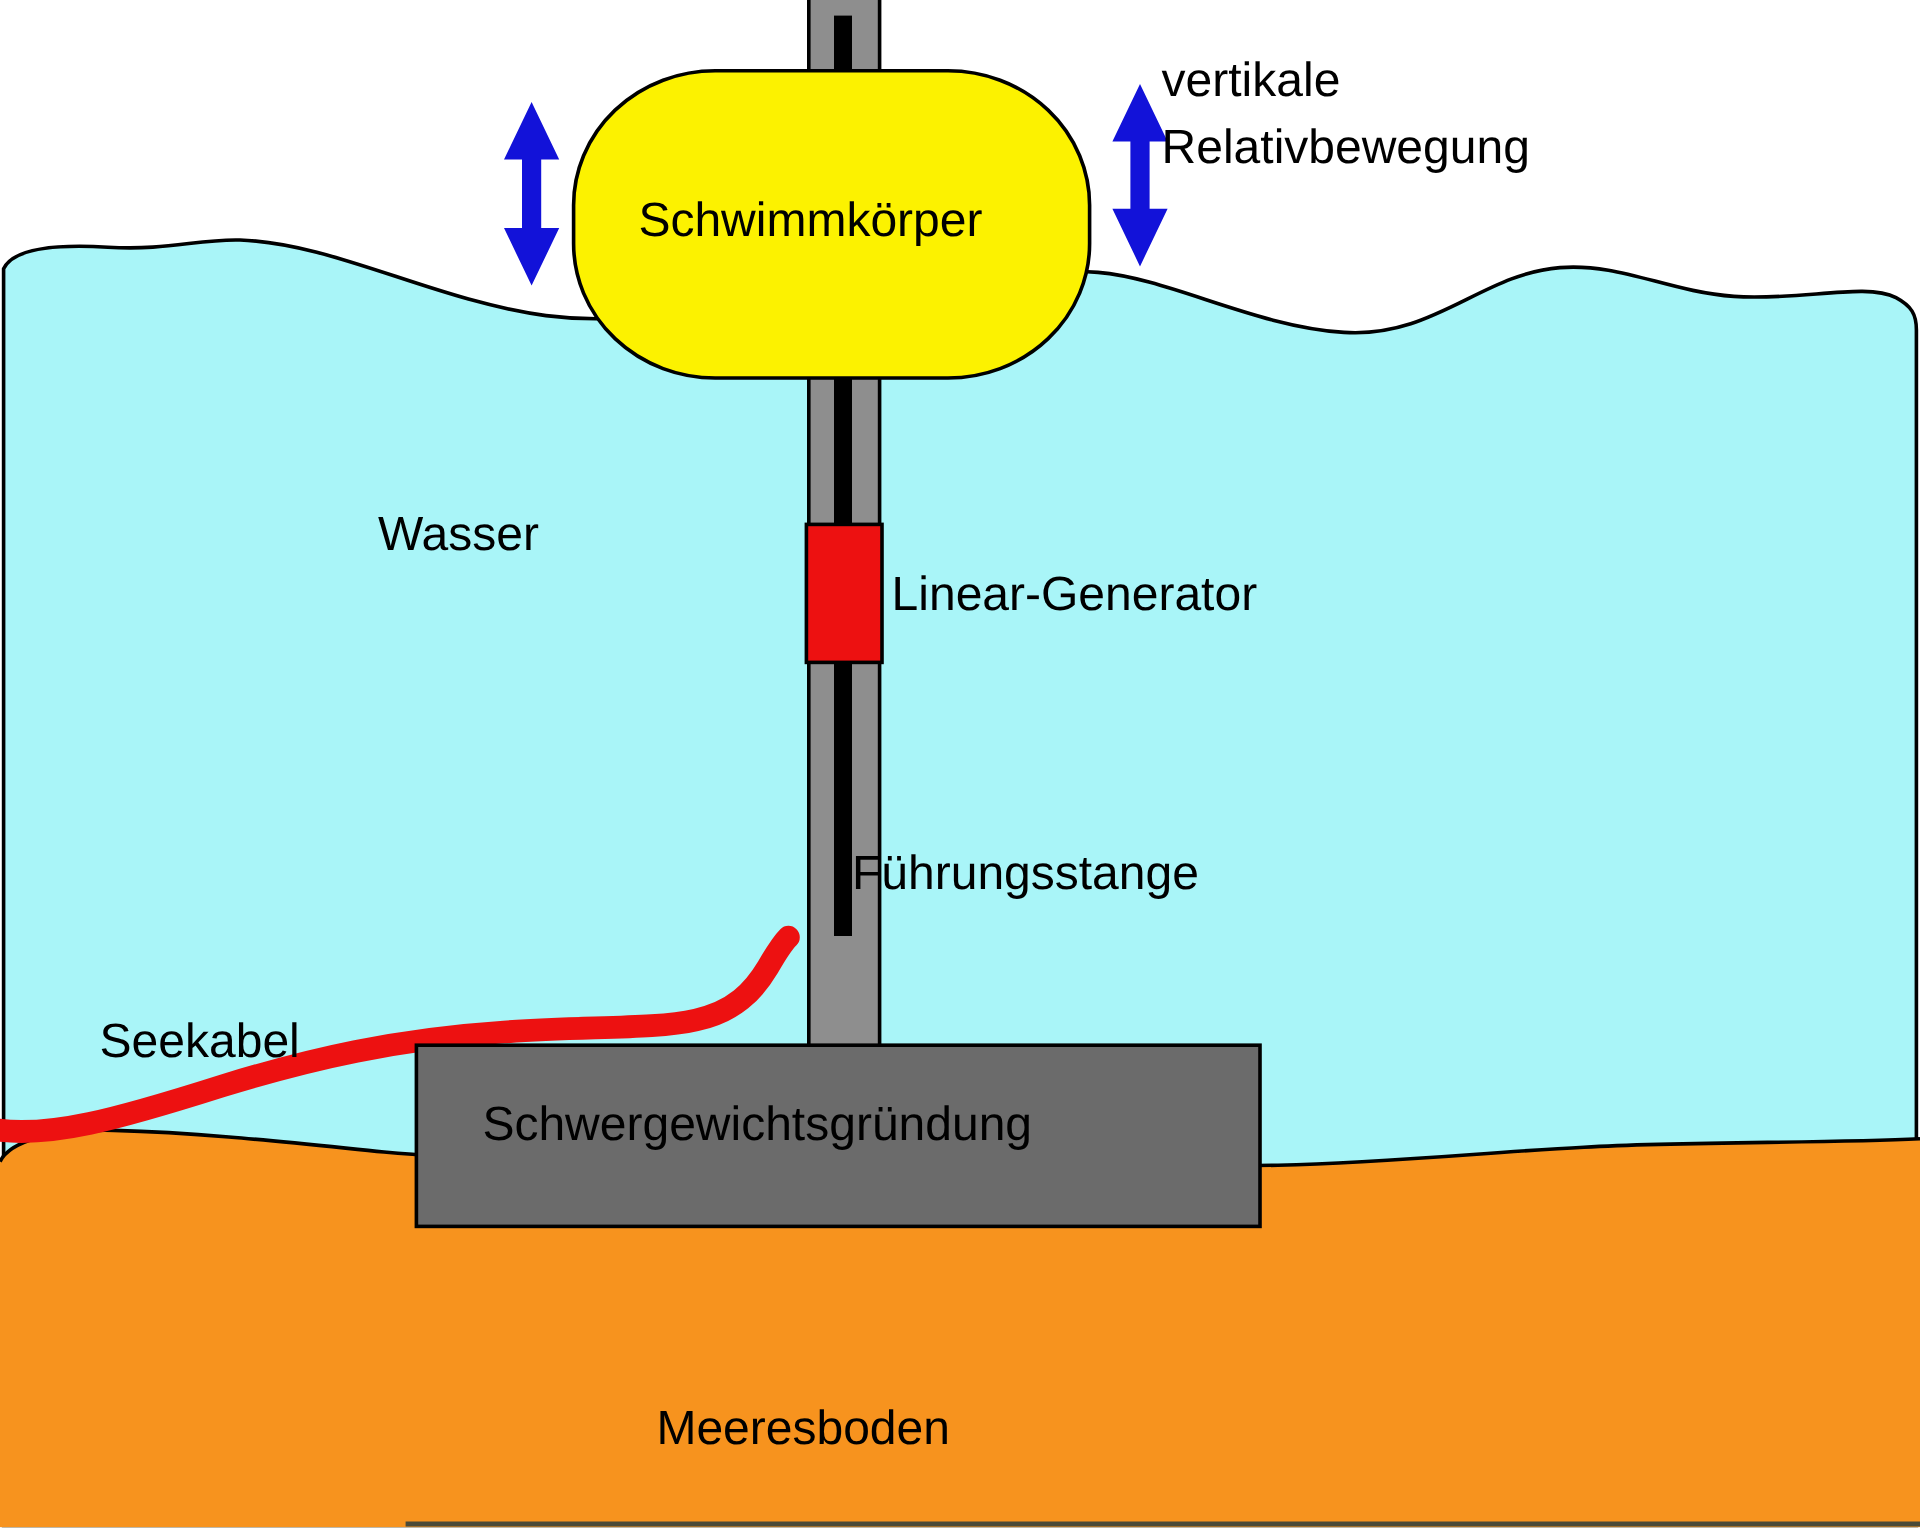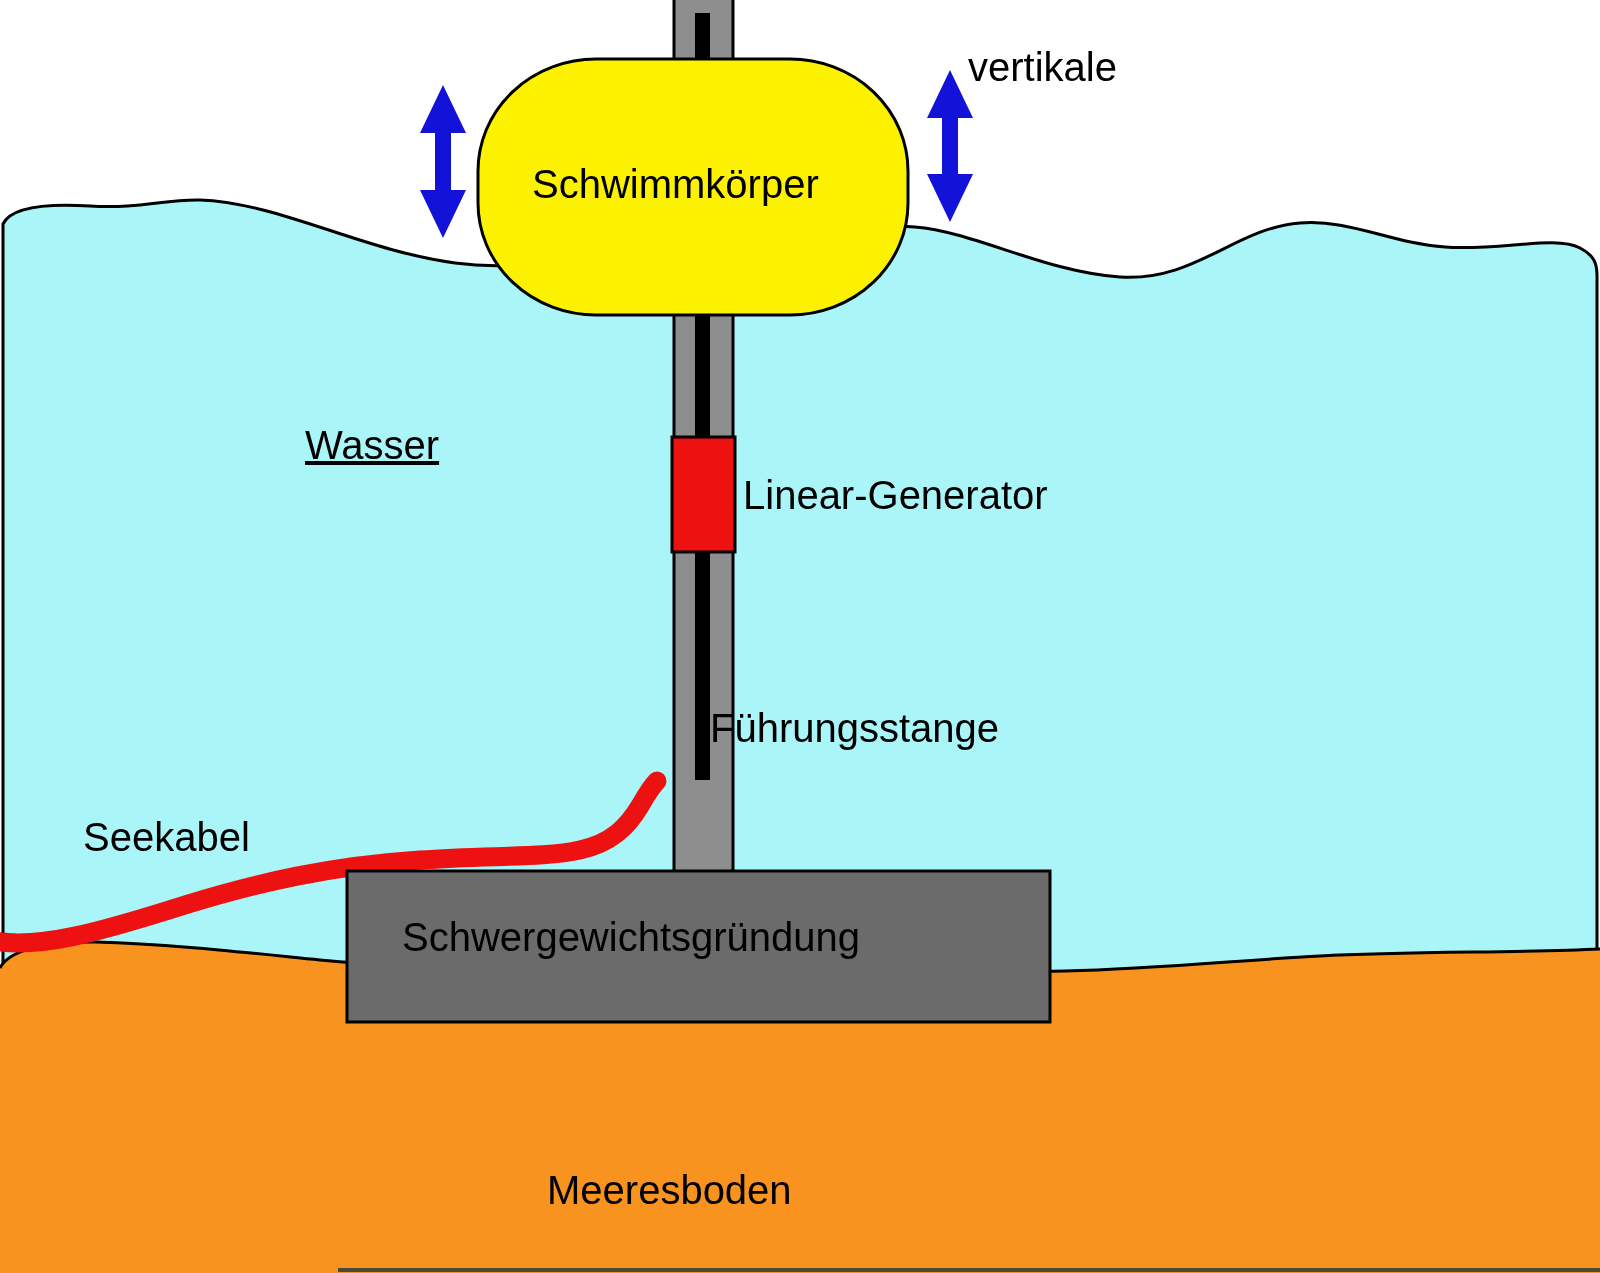--- a/index.html
+++ b/index.html
@@ -89,27 +89,28 @@
     <rect x="347" y="871" width="703" height="151" stroke="#000000" stroke-width="3" fill="#6B6B6B"></rect>
 
     <polygon points="443,85 420,133 435,133 435,190 420,190 443,238 466,190 451,190 451,133 466,133" fill="#1212D9"></polygon>
     <polygon points="950,70 927,118 942,118 942,174 927,174 950,222 973,174 958,174 958,118 973,118" fill="#1212D9"></polygon>
   </svg>
 
   <div class="label" style="left:532px; top:158px;">Schwimmkörper</div>
 
   <div class="label multiline" style="left:968px; top:39px;">
     <div>vertikale</div>
+    <div>Relativbewegung</div>
   </div>
 
-  <div class="label" style="left:305px; top:419px;text-decoration:underline;">Wasser</div>
+  <div class="label" style="left:315px; top:419px;">Wasser</div>
 
   <div class="label" style="left:710px; top:702px;">Führungsstange</div>
 
   <div class="label" style="left:743px; top:469px;">Linear-Generator</div>
 
-  <div class="label" style="left:83px; top:811px;text-align:right;">Seekabel</div>
+  <div class="label" style="left:83px; top:842px;text-align:right;">Seekabel</div>
 
   <div class="label" style="left:402px; top:911px;">Schwergewichtsgründung</div>
 
   <div class="label" style="left:547px; top:1129px;margin-top:35px;">Meeresboden</div>
 
 </div>
 
 </body></html>

